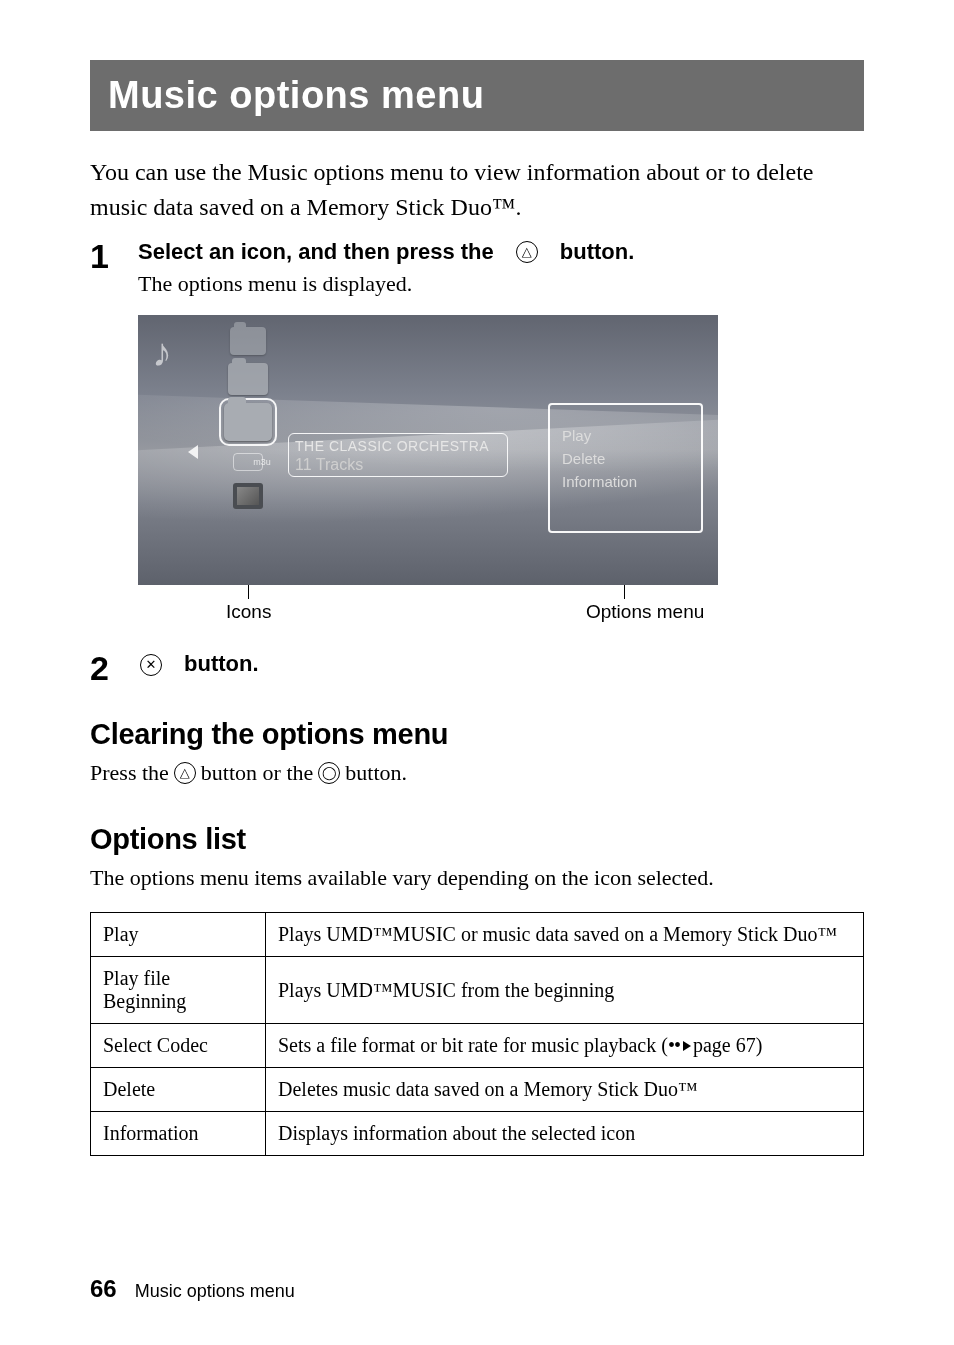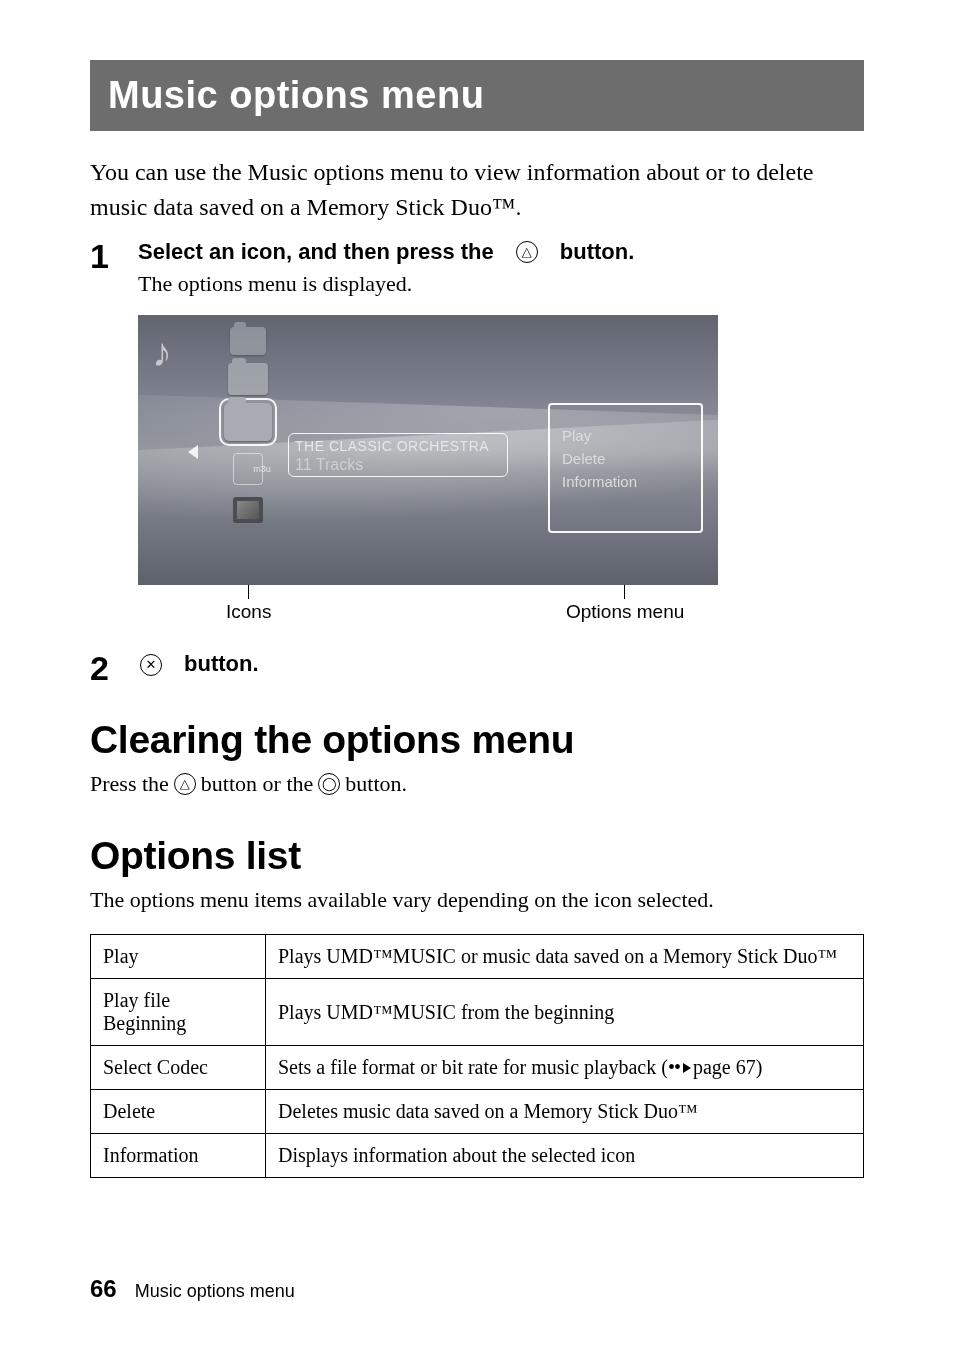--- a/index.html
+++ b/index.html
@@ -69,39 +69,39 @@
   .music-col { position: absolute; left: 14px; top: 18px; }
   .music-glyph { color: rgba(255,255,255,0.6); font-size: 40px; line-height: 1; }
   .folder-col { position: absolute; left: 86px; top: 12px; display: flex; flex-direction: column; align-items: center; gap: 8px; }
   .folder { width: 48px; height: 38px; background: #a8acb2; border-radius: 4px; position: relative; box-shadow: 0 1px 2px rgba(0,0,0,0.4); }
   .folder::before { content: ""; position: absolute; top: -6px; left: 4px; width: 18px; height: 8px; background: #a8acb2; border-radius: 3px 3px 0 0; }
   .folder.small { width: 40px; height: 32px; opacity: 0.8; }
   .folder.small::before { width: 14px; top: -5px; }
   .folder.smaller { width: 36px; height: 28px; opacity: 0.6; }
   .folder.smaller::before { width: 12px; top: -5px; }
   .folder.sel { outline: 2px solid rgba(255,255,255,0.9); outline-offset: 3px; border-radius: 5px; }
-  .m3u { width: 30px; height: 32px; border: 1px solid rgba(255,255,255,0.5); border-radius: 4px; color: rgba(255,255,255,0.7); font-size: 9px; font-family: Arial,sans-serif; display:flex;align-items:center;justify-content:center; margin-top:4px;padding-left:28px;}
+  .m3u { width: 30px; height: 18px; border: 1px solid rgba(255,255,255,0.5); border-radius: 4px; color: rgba(255,255,255,0.7); font-size: 9px; font-family: Arial,sans-serif; display:flex;align-items:center;justify-content:center; margin-top:4px;padding-left:28px;}
   .tiny-thumb { width: 30px; height: 26px; background: #4a4d52; border-radius: 3px; margin-top:4px; position:relative; }
   .tiny-thumb::after{content:"";position:absolute;inset:4px;background:linear-gradient(135deg,#888,#555);}
   .item-label { position: absolute; left: 150px; top: 118px; width: 220px; height: 44px;
     border: 1.5px solid rgba(255,255,255,0.9); border-radius: 6px; padding: 4px 6px;
     color: #e6e6e6; font-family: Arial, sans-serif; }
   .item-label .t1 { font-size: 14px; letter-spacing: 0.5px; white-space: nowrap; }
   .item-label .t2 { font-size: 16px; color: #cfcfcf; margin-top: 2px; }
   .opt-menu { position: absolute; left: 410px; top: 88px; width: 155px; height: 130px;
     border: 2.5px solid rgba(255,255,255,0.95); border-radius: 4px; padding: 22px 12px 8px 12px;
     color: #dcdcdc; font-family: Arial, sans-serif; font-size: 15px; }
   .opt-menu div { margin-bottom: 6px; }
   .callouts { width: 580px; position: relative; height: 46px; font-family: Arial, sans-serif; font-size: 19px; }
   .call-line1 { position: absolute; left: 110px; top: 0; width: 1px; height: 14px; background: #000; }
   .call-label1 { position: absolute; left: 88px; top: 16px; }
   .call-line2 { position: absolute; left: 486px; top: 0; width: 1px; height: 14px; background: #000; }
-  .call-label2 { position: absolute; left: 428px; top: 16px; }
+  .call-label2 { position: absolute; left: 448px; top: 16px; }
   .sec-h {
-    font-family: Arial, Helvetica, sans-serif; font-weight: 900; font-size: 39px;
+    font-family: Arial, Helvetica, sans-serif; font-weight: 900; font-size: 29px;
     margin-top: 30px; margin-bottom: 6px; letter-spacing: -0.3px;
   }
   .sec-p { font-size: 22px; line-height: 1.45; display:flex;align-items:center;flex-wrap:wrap;gap:3px;}
   .opt-table { width: 100%; border-collapse: collapse; margin-top: 18px; }
   .opt-table td { border: 1px solid #000; padding: 10px 12px; font-size: 20px; vertical-align: middle; }
   .opt-table td:first-child { width: 175px; }
   .xref { display:inline-flex; align-items:center; gap:2px; }
   .xref-dots { letter-spacing: -1px; }
   .xref-tri { display:inline-block; width:0; height:0; border-top:5px solid transparent; border-bottom:5px solid transparent; border-left:8px solid #000; margin:0 2px 0 1px;}
   .footer { position: absolute; left: 90px; bottom: 42px; display: flex; align-items: baseline; gap: 18px; }

